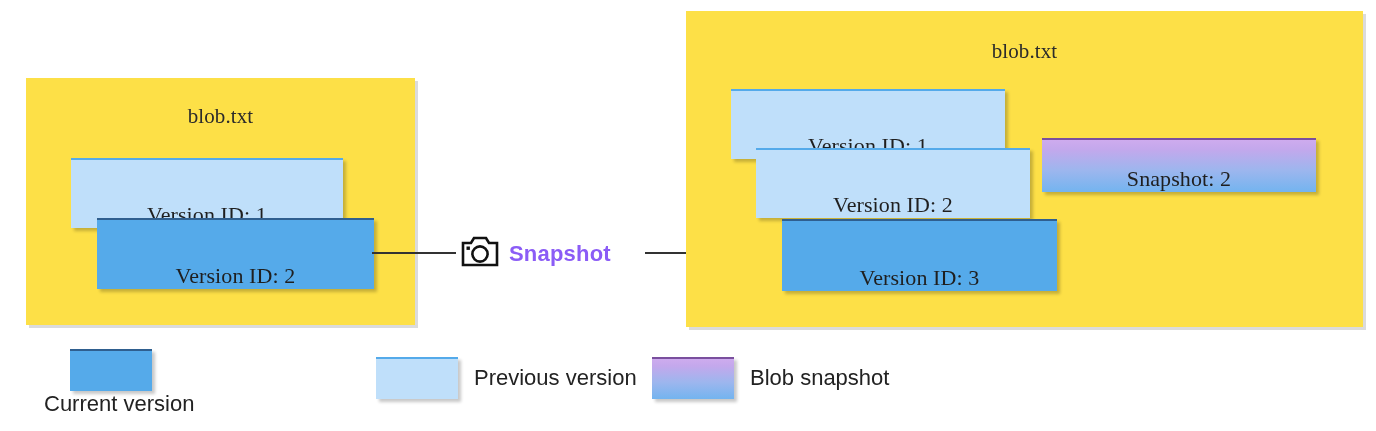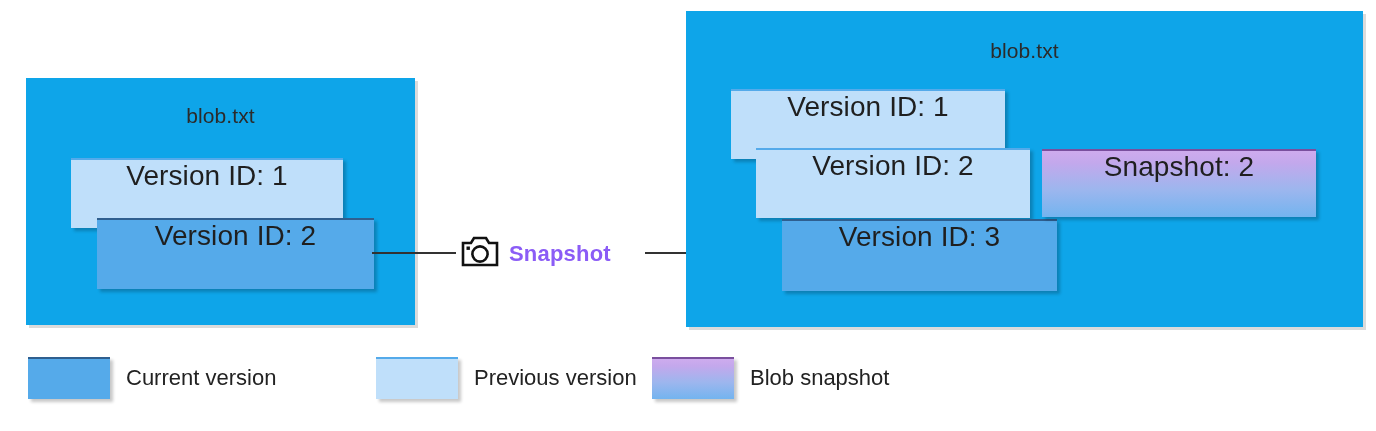--- a/index.html
+++ b/index.html
@@ -16,41 +16,42 @@
   }
   #canvas {
     position: relative;
     width: 1376px;
     height: 431px;
   }
 
   
   .panel {
     position: absolute;
-    background: #0ea5e9;
+    background: #fde047;
     box-shadow: 3px 3px 0 0 rgba(0,0,0,0.14);
+    font-family: Liberation Serif, serif;
   }
   .panel-title {
     position: absolute;
     left: 0;
     right: 0;
     text-align: center;
     font-size: 21px;
     color: #2b2b2b;
     letter-spacing: 0.1px;
   }
 
   
   .vbox {
     position: absolute;
     box-sizing: border-box;
     display: flex;
-    align-items: flex-start;
+    align-items: flex-end;
     justify-content: center;
-    font-size: 28px;
+    font-size: 22px;
     color: #1f1f1f;
     box-shadow: 3px 3px 3px 0 rgba(0,0,0,0.22);
     letter-spacing: 0.1px;
   }
   .vbox.current {
     background: #55aaea;
     border-top: 2px solid #2f5f8f;
   }
   .vbox.previous {
     background: #bfdffa;
@@ -165,26 +166,26 @@
     </div>
 
     <div class="vbox previous" style="left:70px; top:137px; width:274px; height:70px;">
       <span>Version ID: 2</span>
     </div>
 
     <div class="vbox current" style="left:96px; top:208px; width:275px; height:72px;">
       <span>Version ID: 3</span>
     </div>
 
-    <div class="vbox snapshot" style="left:356px; top:138px; width:274px; height:68px;">
+    <div class="vbox snapshot" style="left:356px; top:127px; width:274px; height:54px;">
       <span>Snapshot: 2</span>
     </div>
   </div>
 
-  <div class="legend-item" style="left:28px; top:357px;">
+  <div class="legend-item" style="left:28px; top:349px;flex-direction:column;">
     <span class="legend-swatch current"></span>
     <span class="legend-label">Current version</span>
   </div>
 
   <div class="legend-item" style="left:332px; top:357px;margin-left:44px;">
     <span class="legend-swatch previous"></span>
     <span class="legend-label">Previous version</span>
   </div>
 
   <div class="legend-item" style="left:652px; top:357px;">

